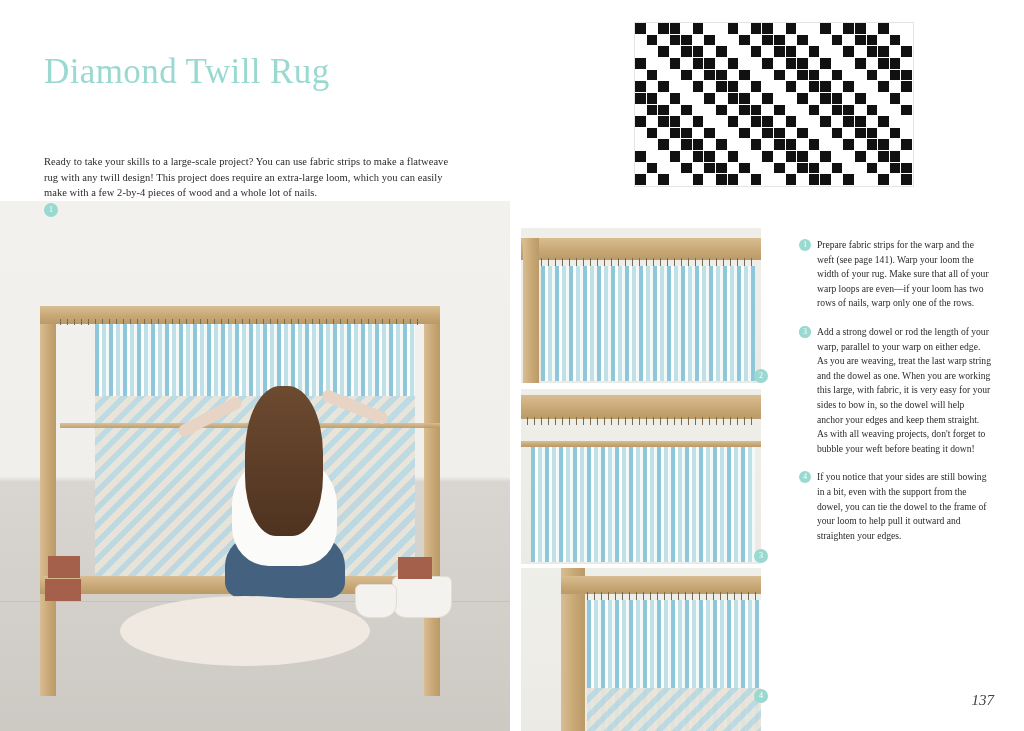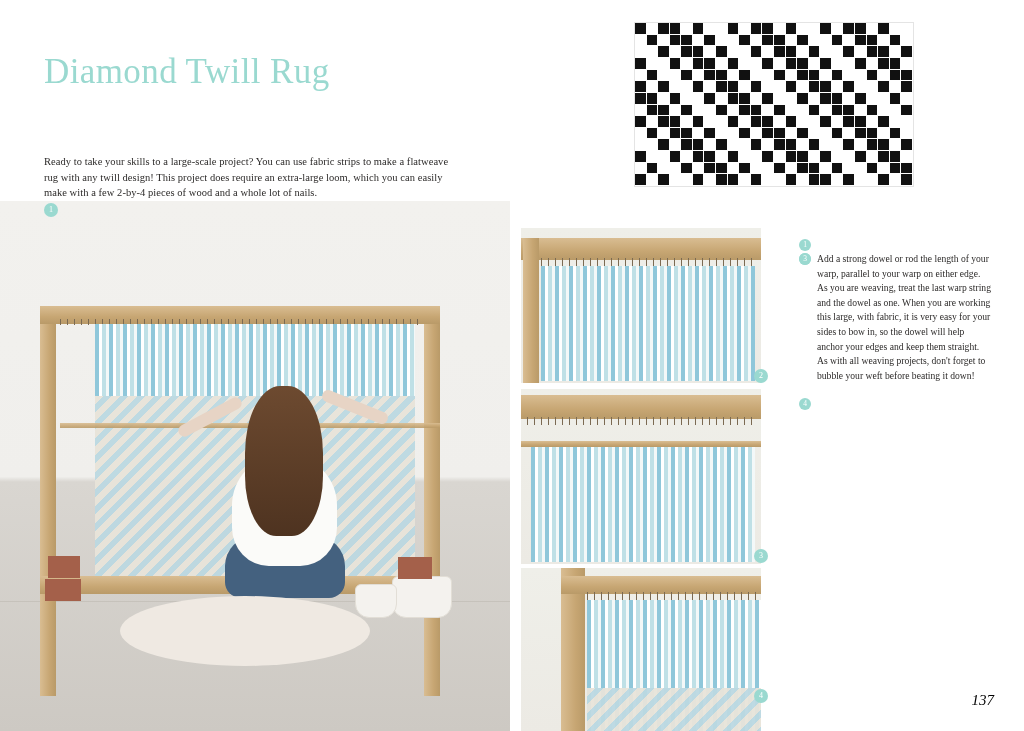--- a/index.html
+++ b/index.html
@@ -221,21 +221,21 @@
     line-height: 12px;
     text-align: center;
   }
 
   
   .page-number {
     position: absolute;
     right: 30px;
     bottom: 22px;
     font-size: 15px;
-    color: #000000;
+    color: #404040;
     font-family: "Liberation Serif", serif;
     font-style: italic;
   }
 </style>
 </head>
 <body>
 
 <h1 class="page-title">Diamond Twill Rug</h1>
 
 <p class="intro">Ready to take your skills to a large-scale project? You can use fabric strips to make a flatweave rug with any twill design! This project does require an extra-large loom, which you can easily make with a few 2-by-4 pieces of wood and a whole lot of nails.</p>
@@ -644,26 +644,28 @@
     <div class="nails" style="left:66px;top:24px;width:170px;height:8px;"></div>
     <div class="fringe" style="left:66px;top:32px;width:174px;height:131px;"></div>
     <div class="woven-rug" style="left:66px;top:120px;width:174px;height:43px;"></div>
   </div>
 </div>
 <div class="badge badge-on-photo-4">4</div>
 
 <div class="steps">
   <div class="step">
     <span class="step-badge">1</span>
+    <span>Prepare fabric strips for the warp and the weft (see page 141). Warp your loom the width of your rug. Make sure that all of your warp loops are even—if your loom has two rows of nails, warp only one of the rows.</span>
   </div>
   <div class="step">
     <span class="step-badge">2</span>
   </div>
   <div class="step">
     <span class="step-badge">3</span>
     <span>Add a strong dowel or rod the length of your warp, parallel to your warp on either edge. As you are weaving, treat the last warp string and the dowel as one. When you are working this large, with fabric, it is very easy for your sides to bow in, so the dowel will help anchor your edges and keep them straight. As with all weaving projects, don't forget to bubble your weft before beating it down!</span>
   </div>
   <div class="step">
     <span class="step-badge">4</span>
+    <span>If you notice that your sides are still bowing in a bit, even with the support from the dowel, you can tie the dowel to the frame of your loom to help pull it outward and straighten your edges.</span>
   </div>
 </div>
 
 <div class="page-number">137</div>
 
 </body></html>

